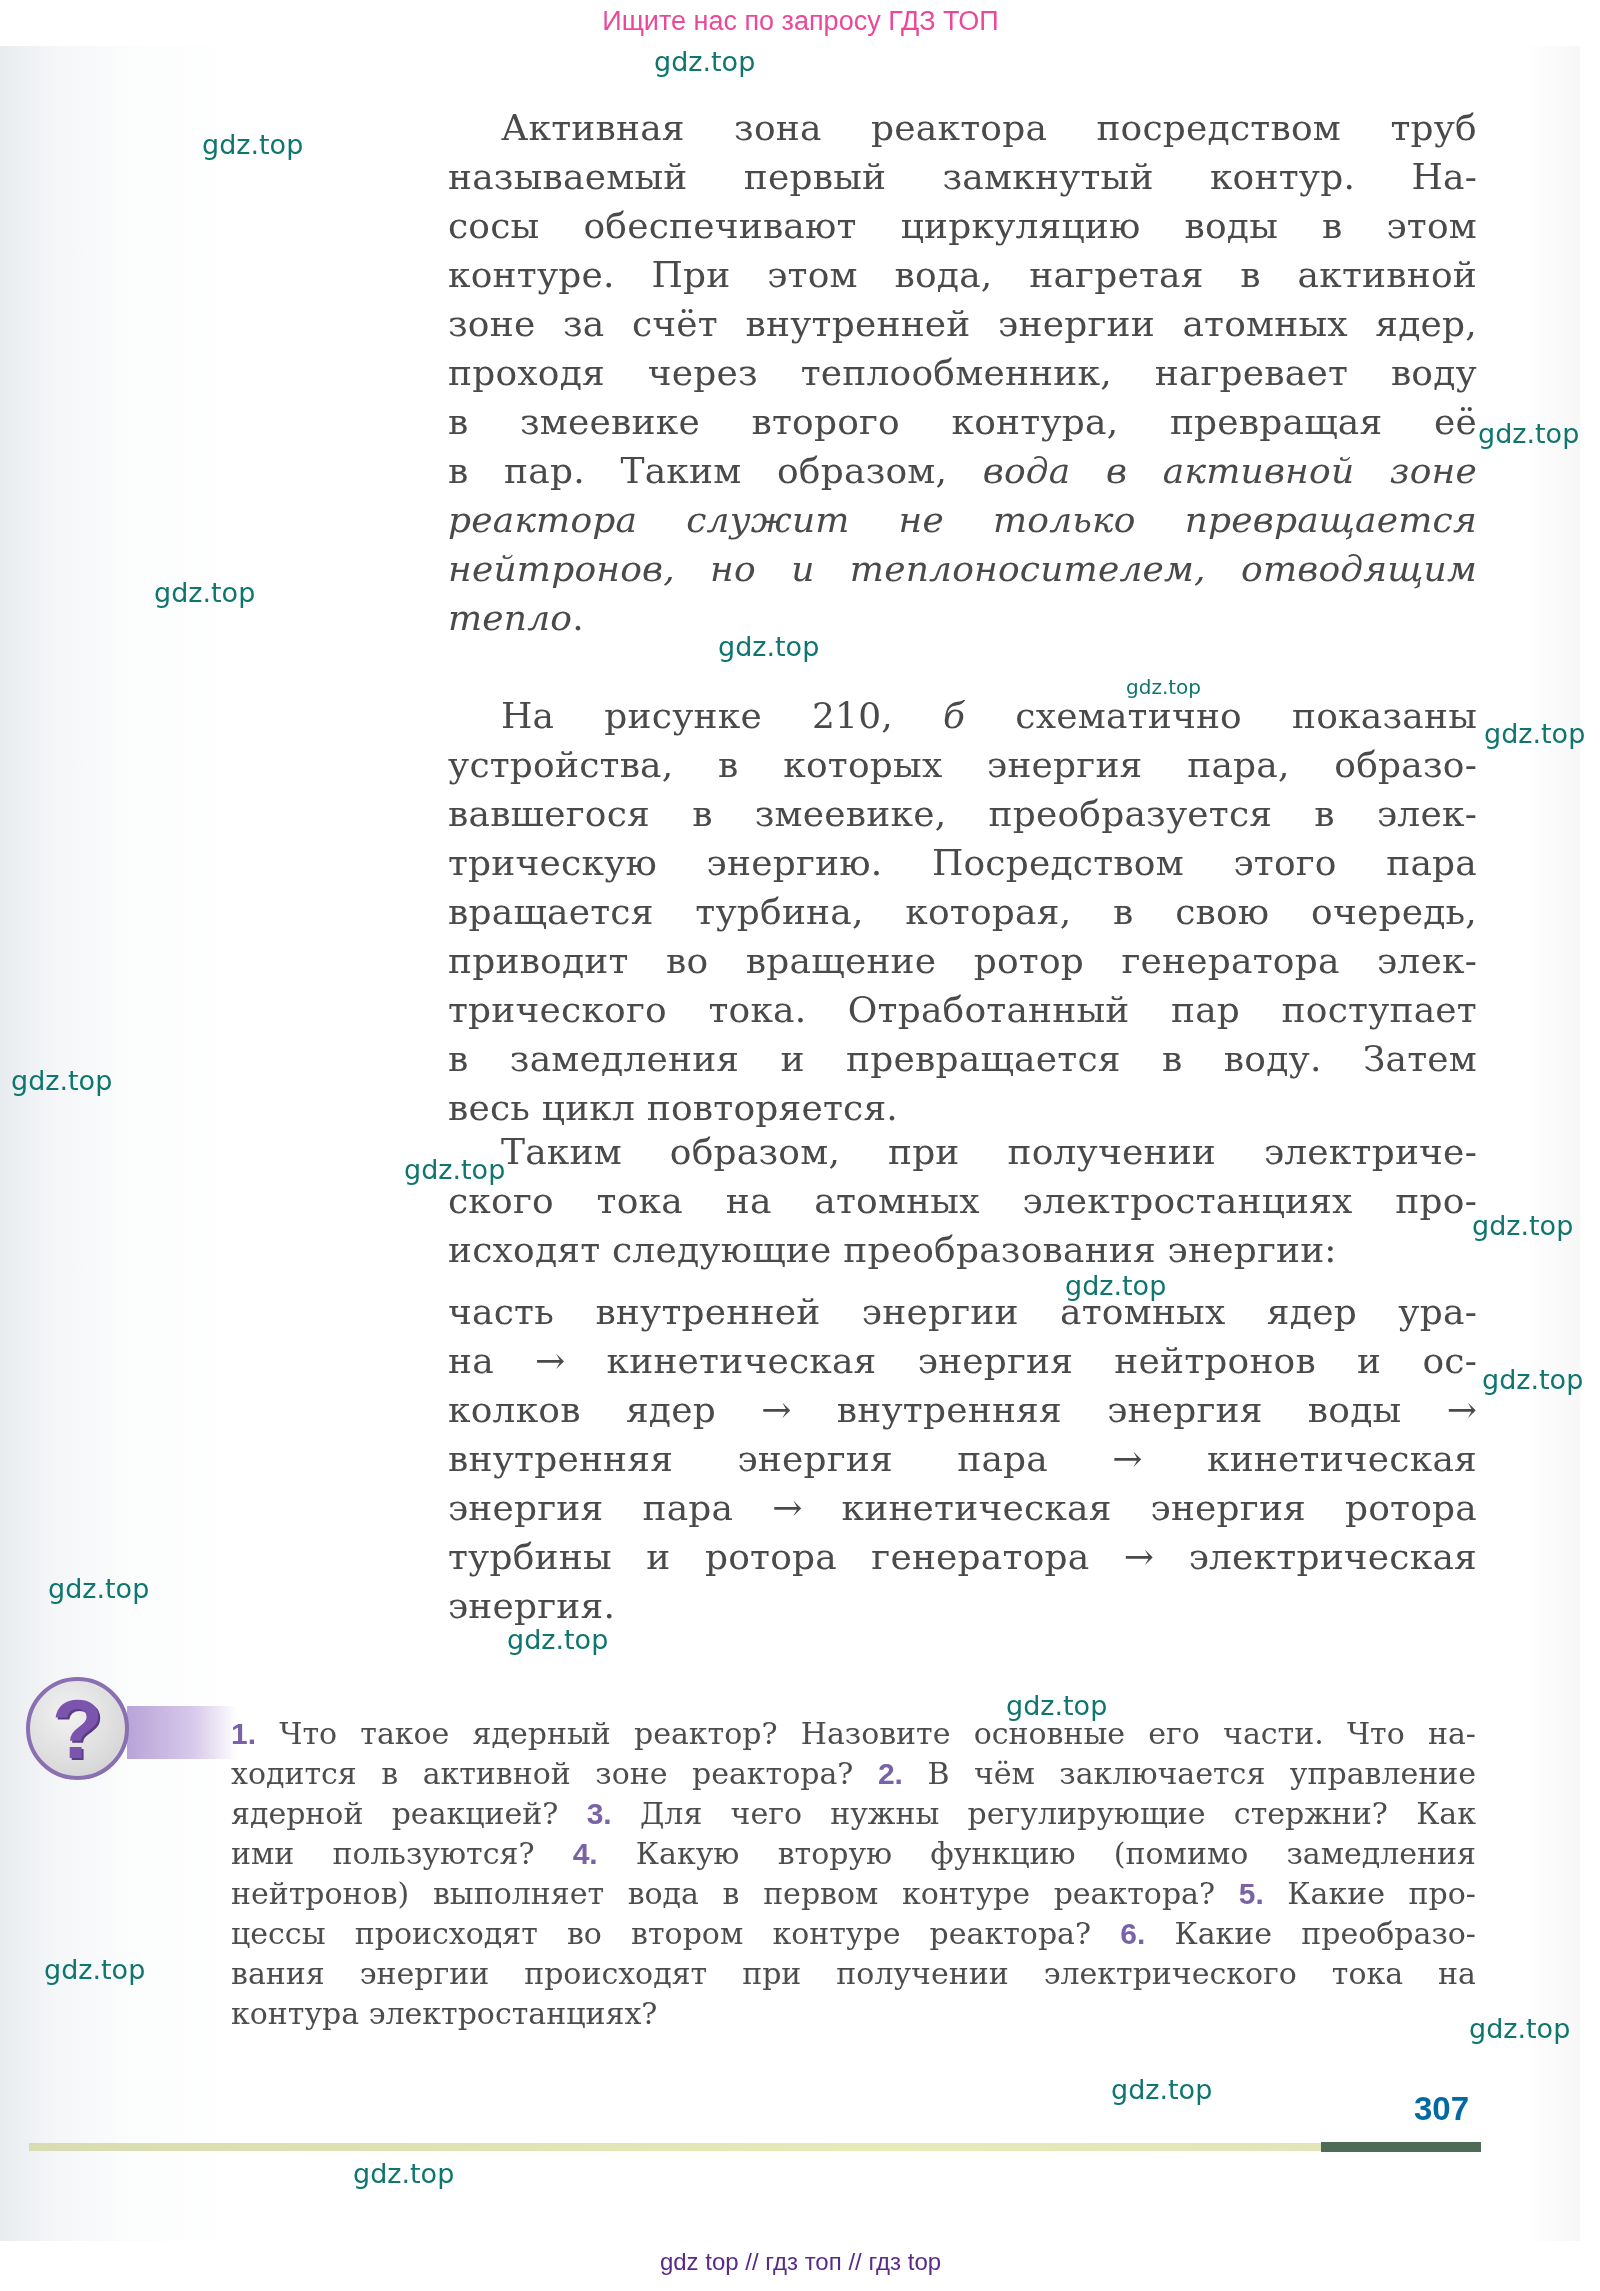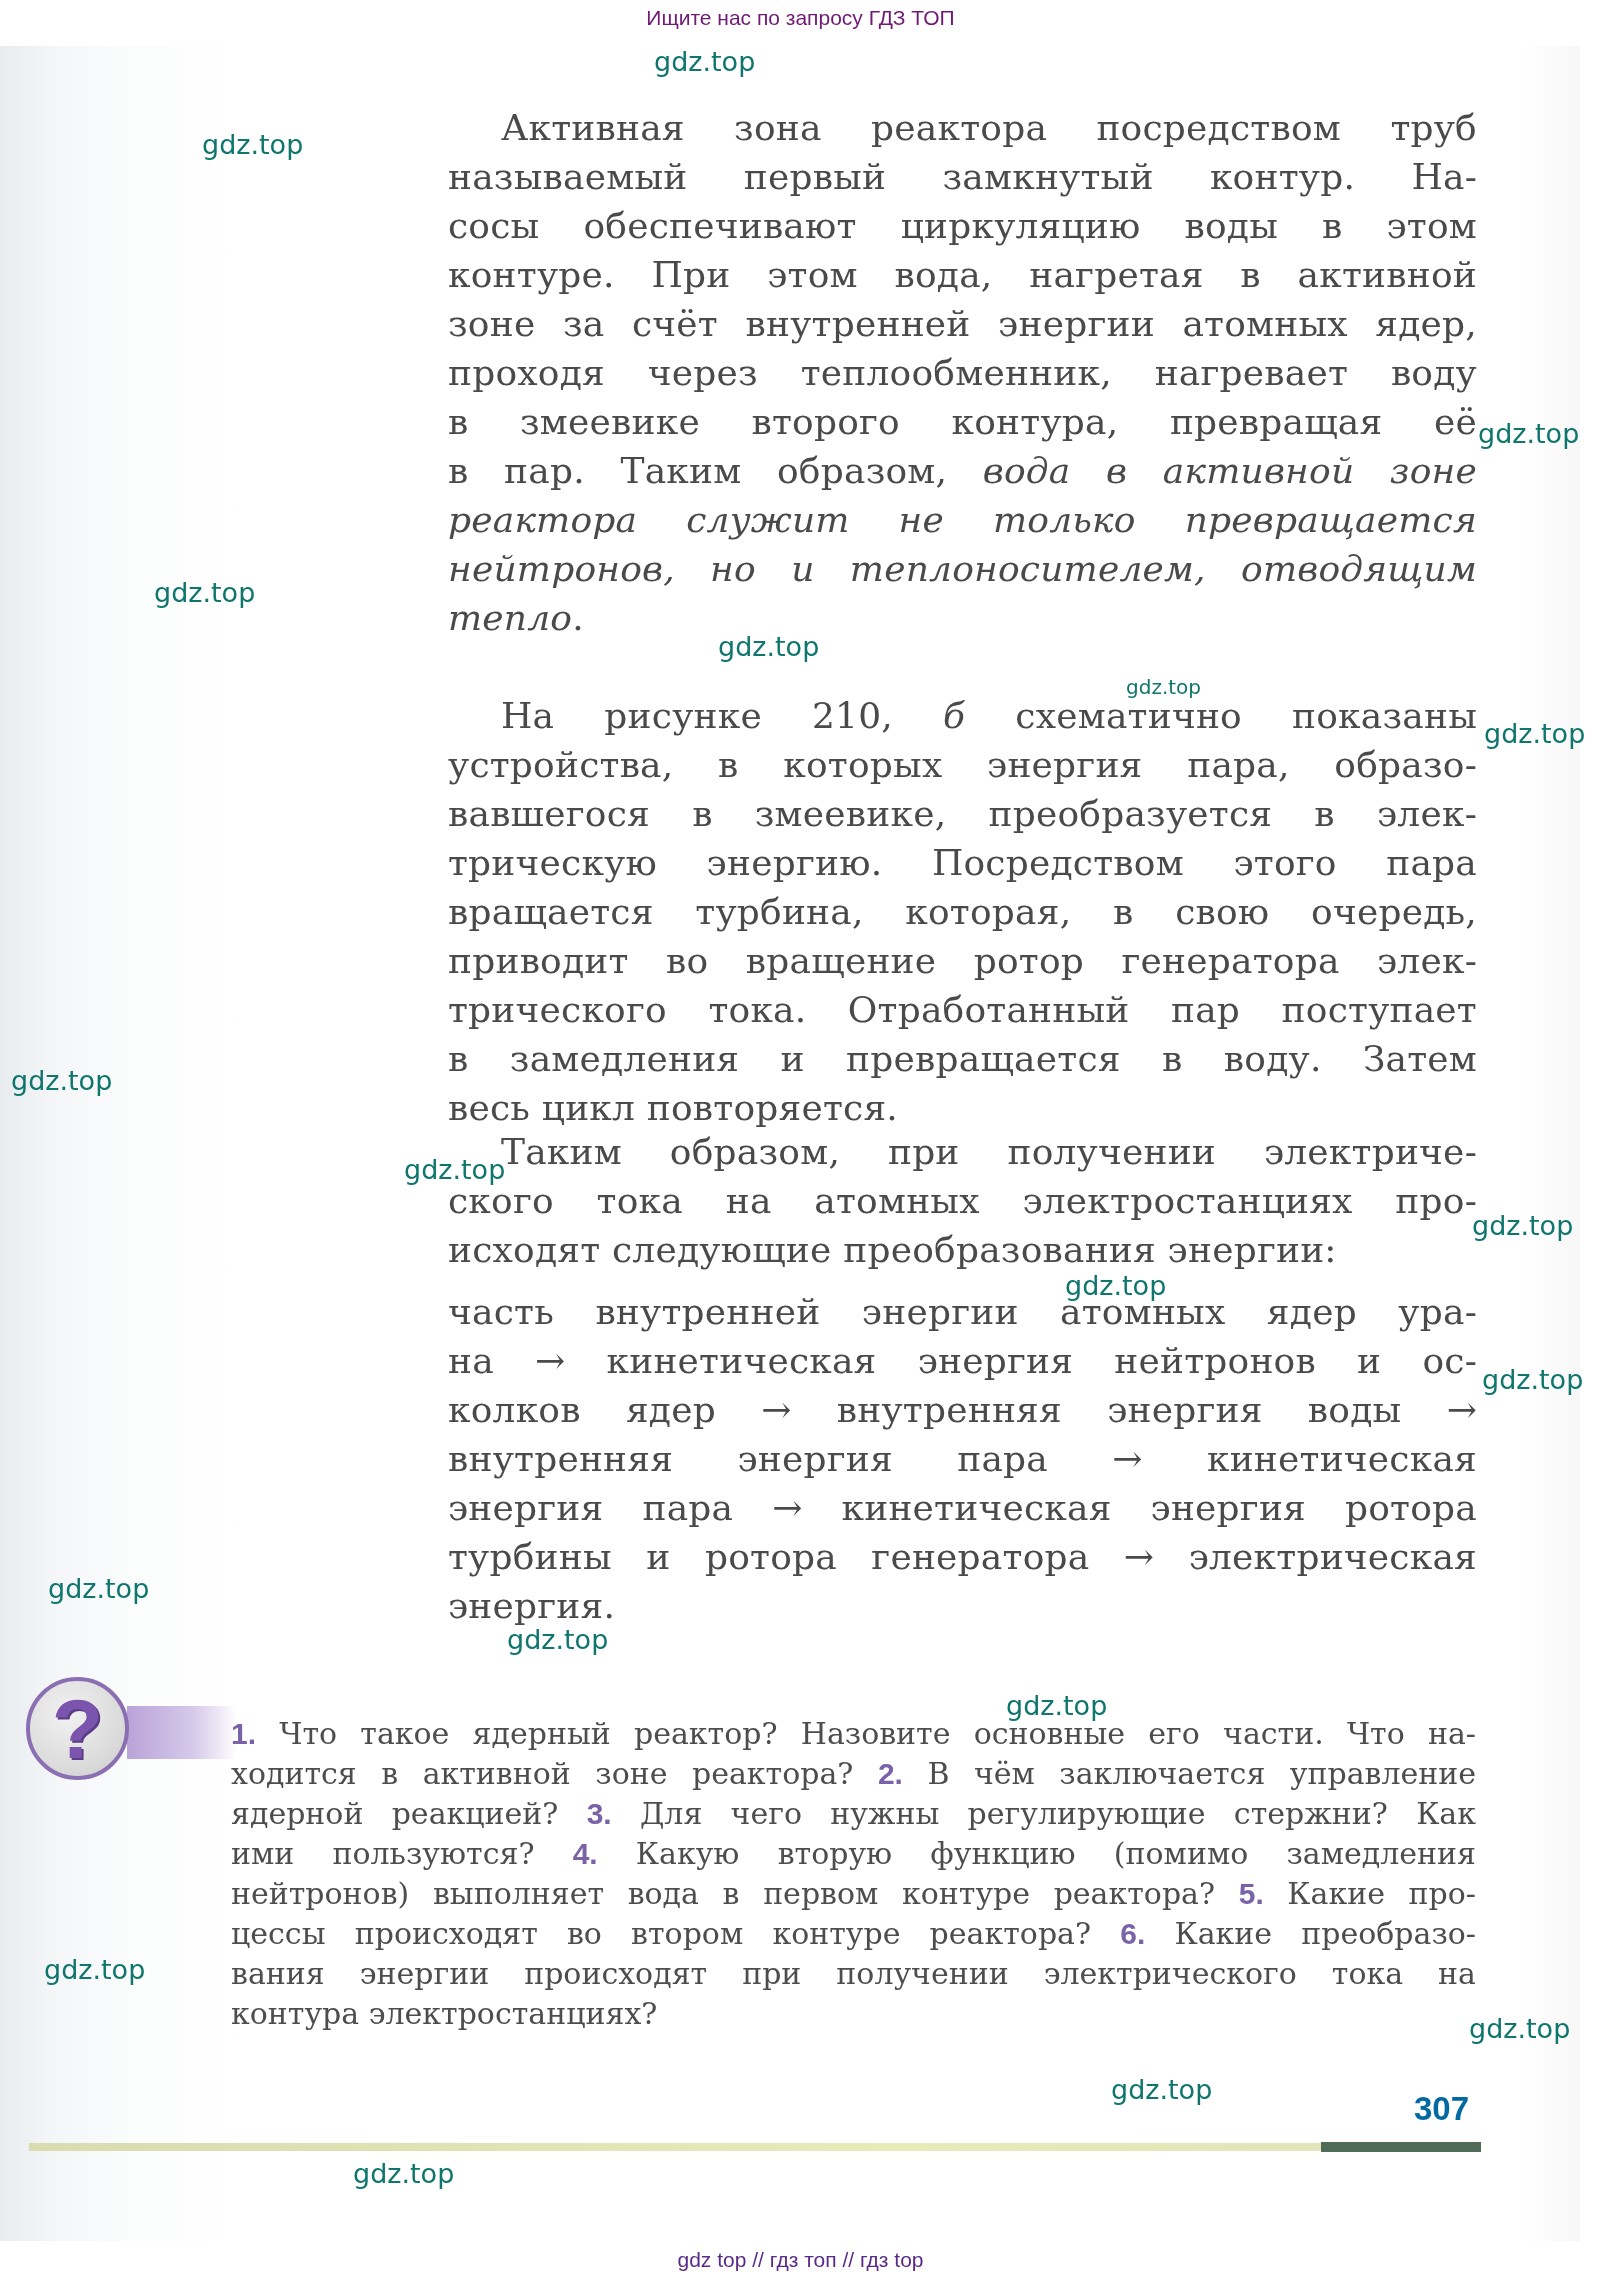--- a/index.html
+++ b/index.html
@@ -1,18 +1,18 @@
 <!DOCTYPE html>
 <html style="font-size:14.7px"><head>
 <meta charset="utf-8">
 <style>
   html, body { margin:0; padding:0; }
   body { width:1601px; height:2291px; position:relative; background:#ffffff; overflow:hidden; font-family:"DejaVu Serif", serif; }
   .top-banner { position:absolute; left:0; top:0; width:1601px; height:46px; background:#ffffff; text-align:center; }
-  .top-banner span { display:inline-block; margin-top:5.5px; font-family:"Liberation Sans", sans-serif; font-size:21px; color:#701a75;text-align:right; }
+  .top-banner span { display:inline-block; margin-top:5.5px; font-family:"Liberation Sans", sans-serif; font-size:27px; color:#ec4899;text-align:right; }
   .page { position:absolute; left:0; top:46px; width:1580px; height:2195px;
           background:linear-gradient(to right, #e9ecef 0px, #f4f6f8 55px, #fbfcfc 129px, #ffffff 239px, #ffffff 1524px, #f7f7f7 1580px); }
   .body-text { position:absolute; left:448px; width:1029px; color:#4a4a4a; font-size:36px; line-height:49px; letter-spacing:0.2px; }
   .body-text .ln { display:block; white-space:nowrap; text-align:justify; text-align-last:justify; height:49px; }
   .body-text .ln.last { text-align-last:left; }
   .body-text .ln.indent { padding-left:53px; }
   .body-text em { font-style:italic; }
   .questions { position:absolute; left:231px; top:1714px; width:1245px; color:#4d4d4d; font-size:30px; line-height:40px; }
   .questions .ln { display:block; white-space:nowrap; text-align:justify; text-align-last:justify; height:40px; }
   .questions .ln.last { text-align-last:left; }
@@ -21,21 +21,21 @@
             background:radial-gradient(circle at 40% 35%, #f2f2f2 0%, #d9d9d9 70%, #c8c8c8 100%);
             border:4.6px solid #8a6fb2; box-sizing:border-box; text-align:center; }
   .q-icon span { font-family:"Liberation Sans", sans-serif; font-weight:bold; font-size:84px; line-height:96px; color:#7b55ad; text-shadow:1.8px 1.8px 0 #5a3d85; }
   .q-band { position:absolute; left:127px; top:1706px; width:110px; height:53px;
             background:linear-gradient(to right, #b9a3d8 0%, #d6c9ea 60%, rgba(255,255,255,0) 100%); }
   .watermark { position:absolute; font-family:"DejaVu Sans", sans-serif; color:#0f766e; font-size:27px; white-space:nowrap; }
   .watermark.small { font-size:20px; }
   .page-num { position:absolute; left:1414px; top:2090px; font-family:Liberation Sans, sans-serif; font-weight:bold; font-size:33px; color:#0369a1; }
   .rule { position:absolute; left:29px; top:2143px; width:1451px; height:8.3px; background:linear-gradient(to right, #d8dcb0, #e6ebb8 60%, #dfe3ba); }
   .rule-accent { position:absolute; left:1321px; top:2142px; width:160px; height:10px; background:#4e6b57; }
-  .footer { position:absolute; left:0; top:2248px; width:1601px; text-align:center; font-family:"Liberation Sans", sans-serif; font-size:21px; color:#5a2a8a; }
+  .footer { position:absolute; left:0; top:2248px; width:1601px; text-align:center; font-family:"Liberation Sans", sans-serif; font-size:24px; color:#5a2a8a; }
 </style>
 </head>
 <body>
 
 <div class="top-banner">
   <span>Ищите нас по запросу ГДЗ ТОП</span>
 </div>
 
 <div class="page"></div>
 

